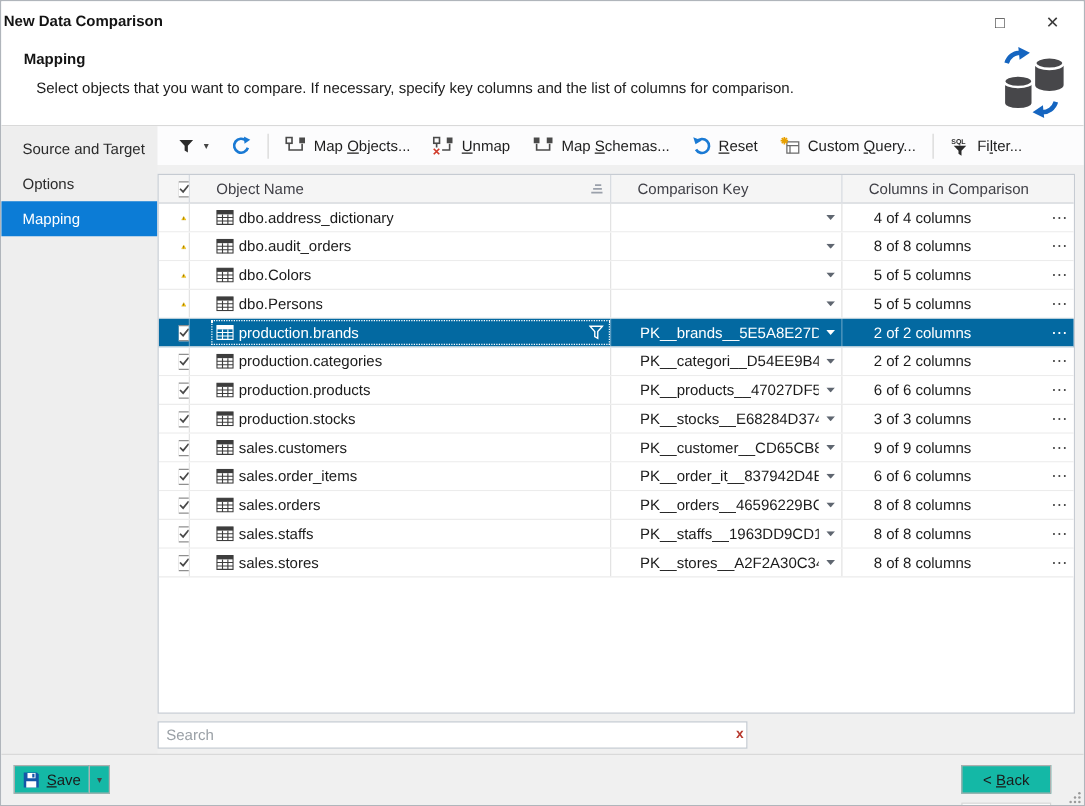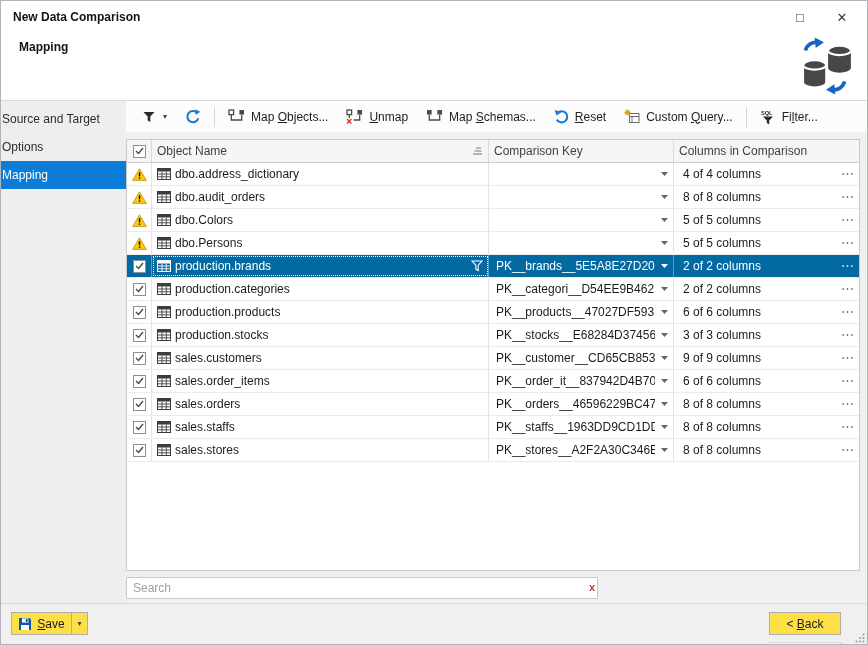--- a/index.html
+++ b/index.html
@@ -1,49 +1,49 @@
 <!DOCTYPE html>
 <html><head>
 <meta charset="utf-8">
 <style>
   html,body{margin:0;padding:0;background:#e8e8e8;}
   .dialog{position:relative;width:868px;height:645px;box-sizing:border-box;border:1px solid #b0b5bb;
     background:#fff;font-family:"Liberation Sans",sans-serif;font-size:12px;color:#1b1b1b;overflow:hidden;}
 
   
-  .titlebar{position:absolute;left:0;top:0;right:0;height:32px;background:#fff;display:flex;align-items:center;padding-left:12px;box-sizing:border-box;}
+  .titlebar{position:absolute;left:0;top:0;right:0;height:32px;background:#fff;display:flex;align-items:center;padding-left:2px;box-sizing:border-box;}
   .title{font-weight:bold;font-size:12px;color:#141414;}
   .win-controls{position:absolute;right:4px;top:0;height:32px;display:flex;}
   .win-btn{width:42px;height:32px;display:flex;align-items:center;justify-content:center;color:#3c3c3c;font-size:13px;cursor:default;}
 
   
   .header{position:absolute;left:0;top:32px;right:0;height:68px;background:#fff;border-bottom:1px solid #d9d9d9;box-sizing:border-box;}
   .header-title{position:absolute;left:18px;top:7px;font-weight:bold;color:#141414;}
   .header-desc{position:absolute;left:28px;top:30px;color:#1b1b1b;}
   .header-icon{position:absolute;right:13px;top:4px;width:58px;height:58px;}
 
   
   .body{position:absolute;left:0;top:100px;right:0;height:504px;background:#f0f0f0;}
   .sidebar{position:absolute;left:0;top:0;width:125px;height:100%;background:#eeeeee;padding-top:4px;box-sizing:border-box;}
-  .side-item{height:28px;line-height:28px;padding-left:1px;color:#2b2b2b;cursor:default;}
+  .side-item{height:28px;line-height:28px;padding-left:17px;color:#2b2b2b;cursor:default;}
   .side-item.selected{background:#0c7cd6;color:#fff;}
 
   .content{position:absolute;left:125px;top:0;right:0;height:100%;}
   .toolbar{position:absolute;left:0;top:0;right:0;height:31px;background:#fcfcfd;display:flex;align-items:center;padding-left:8px;box-sizing:border-box;}
   .tb-btn{display:flex;align-items:center;gap:6px;padding:0 9px;height:24px;color:#1e1e1e;background:transparent;border:none;font:inherit;cursor:default;white-space:nowrap;}
   .tb-sep{width:1px;height:20px;background:#d6d6d6;margin:0 4px;}
   .caret{font-size:8px;color:#444;margin-left:2px;}
   u{text-decoration:underline;}
 
   
   .grid{position:absolute;left:0;top:38px;width:734px;height:432px;background:#fff;border:1px solid #c6cbd2;box-sizing:border-box;overflow:hidden;}
   .grid-header{display:grid;grid-template-columns:25px 337px 185px 1fr;height:23px;background:#f5f5f5;border-bottom:1px solid #c9ced4;color:#3f3f46;box-sizing:border-box;}
   .grid-header .cell{border-right:1px solid #d8dce1;}
   .grid-row{display:grid;grid-template-columns:25px 337px 185px 1fr;height:23px;border-bottom:1px solid #ececec;box-sizing:border-box;background:#fff;}
-  .cell{display:flex;align-items:center;padding:0 5px;border-right:1px solid #e3e3e3;overflow:hidden;white-space:nowrap;box-sizing:border-box;min-width:0;}
+  .cell{display:flex;align-items:center;padding:0 5px;border-right:1px solid #e3e3e3;overflow:hidden;white-space:nowrap;box-sizing:border-box;min-width:0;margin-left:16px;}
   .cell.c3,.grid-header .cell.c3{border-right:none;}
   .cell.c0{justify-content:center;padding:0 2px;}
   .cell-text{overflow:hidden;text-overflow:clip;margin-left:4px;}
   .key-text{margin-left:2px;}
   .checkbox{width:13px;height:13px;background:#fff;border:1px solid #8f8f8f;display:inline-flex;align-items:center;justify-content:center;box-sizing:border-box;}
   .tbl-ico{display:inline-flex;color:#3d3d3d;flex:0 0 auto;}
   .dd-arrow{margin-left:auto;color:#5f6670;display:inline-flex;padding-left:6px;flex:0 0 auto;}
   .ellipsis-btn{margin-left:auto;color:#4a4a4a;font-size:13px;line-height:10px;padding-left:6px;flex:0 0 auto;}
   .row-funnel{margin-left:auto;display:inline-flex;flex:0 0 auto;padding-left:6px;}
   .sort-ico{margin-left:auto;display:inline-flex;flex:0 0 auto;}
@@ -54,21 +54,21 @@
   .grid-row.selected .cell.c1{outline:1px dotted #fff;outline-offset:-2px;}
 
   
   .search-row{position:absolute;left:0;top:476px;width:476px;height:22px;}
   .search-input{width:472px;height:22px;border:1px solid #c4cad1;padding:0 22px 0 6px;font:inherit;color:#333;box-sizing:border-box;outline:none;background:#fff;}
   .search-input::placeholder{color:#9aa0a6;}
   .search-clear{position:absolute;right:7px;top:4px;color:#b7392e;font-weight:bold;font-size:11px;line-height:13px;cursor:default;}
 
   
   .footer{position:absolute;left:0;bottom:0;right:0;height:41px;background:#f0f0f0;border-top:1px solid #d9d9d9;box-sizing:border-box;}
-  .btn{height:23px;background:#fde047;border:1px solid #aeaeae;font:inherit;font-size:12px;color:#1b1b1b;display:inline-flex;align-items:center;justify-content:center;box-sizing:border-box;cursor:default;}
+  .btn{height:23px;background:#14b8a6;border:1px solid #aeaeae;font:inherit;font-size:12px;color:#1b1b1b;display:inline-flex;align-items:center;justify-content:center;box-sizing:border-box;cursor:default;}
   .save-group{position:absolute;left:10px;top:8px;display:flex;}
   .save-main{width:60px;gap:5px;border-right:none;}
   .save-arrow{width:17px;font-size:8px;color:#444;}
   .nav{position:absolute;right:26px;top:8px;display:flex;gap:7px;flex-direction:column;}
   .nav .btn{width:72px;}
   .btn.default{border:1px solid #464d54;padding-left:12px;}
   .btn.disabled{color:#9b9b9b;border-color:#d6d6d6;background:#fbfbfb;}
   .grip{position:absolute;right:2px;bottom:1px;width:10px;height:10px;}
 </style>
 </head>
@@ -79,20 +79,21 @@
   <div class="titlebar">
     <span class="title">New Data Comparison</span>
     <div class="win-controls">
       <span class="win-btn">□</span>
       <span class="win-btn">✕</span>
     </div>
   </div>
 
   <div class="header">
     <div class="header-title">Mapping</div>
+    <div class="header-desc">Select objects that you want to compare. If necessary, specify key columns and the list of columns for comparison.</div>
     <svg class="header-icon" viewBox="0 0 56 56">
       <path d="M31 13 a11 4.5 0 0 1 22 0 v17 a11 4.5 0 0 1 -22 0 z" fill="#47474a"></path>
       <ellipse cx="42" cy="13" rx="11" ry="4.5" fill="#47474a" stroke="#fff" stroke-width="2"></ellipse>
       <path d="M7 27 a11 4.5 0 0 1 22 0 v17 a11 4.5 0 0 1 -22 0 z" fill="#47474a" stroke="#fff" stroke-width="1.6"></path>
       <ellipse cx="18" cy="27" rx="11" ry="4.5" fill="#47474a" stroke="#fff" stroke-width="2"></ellipse>
       <path d="M9 13 a11 11 0 0 1 11 -8" fill="none" stroke="#1565c0" stroke-width="3.6"></path>
       <path d="M18 0.5 l9 4.5 -8 5.5 z" fill="#1565c0"></path>
       <path d="M47 43 a11 11 0 0 1 -11 8" fill="none" stroke="#1565c0" stroke-width="3.6"></path>
       <path d="M38 55.5 l-9 -4.5 8 -5.5 z" fill="#1565c0"></path>
     </svg>

